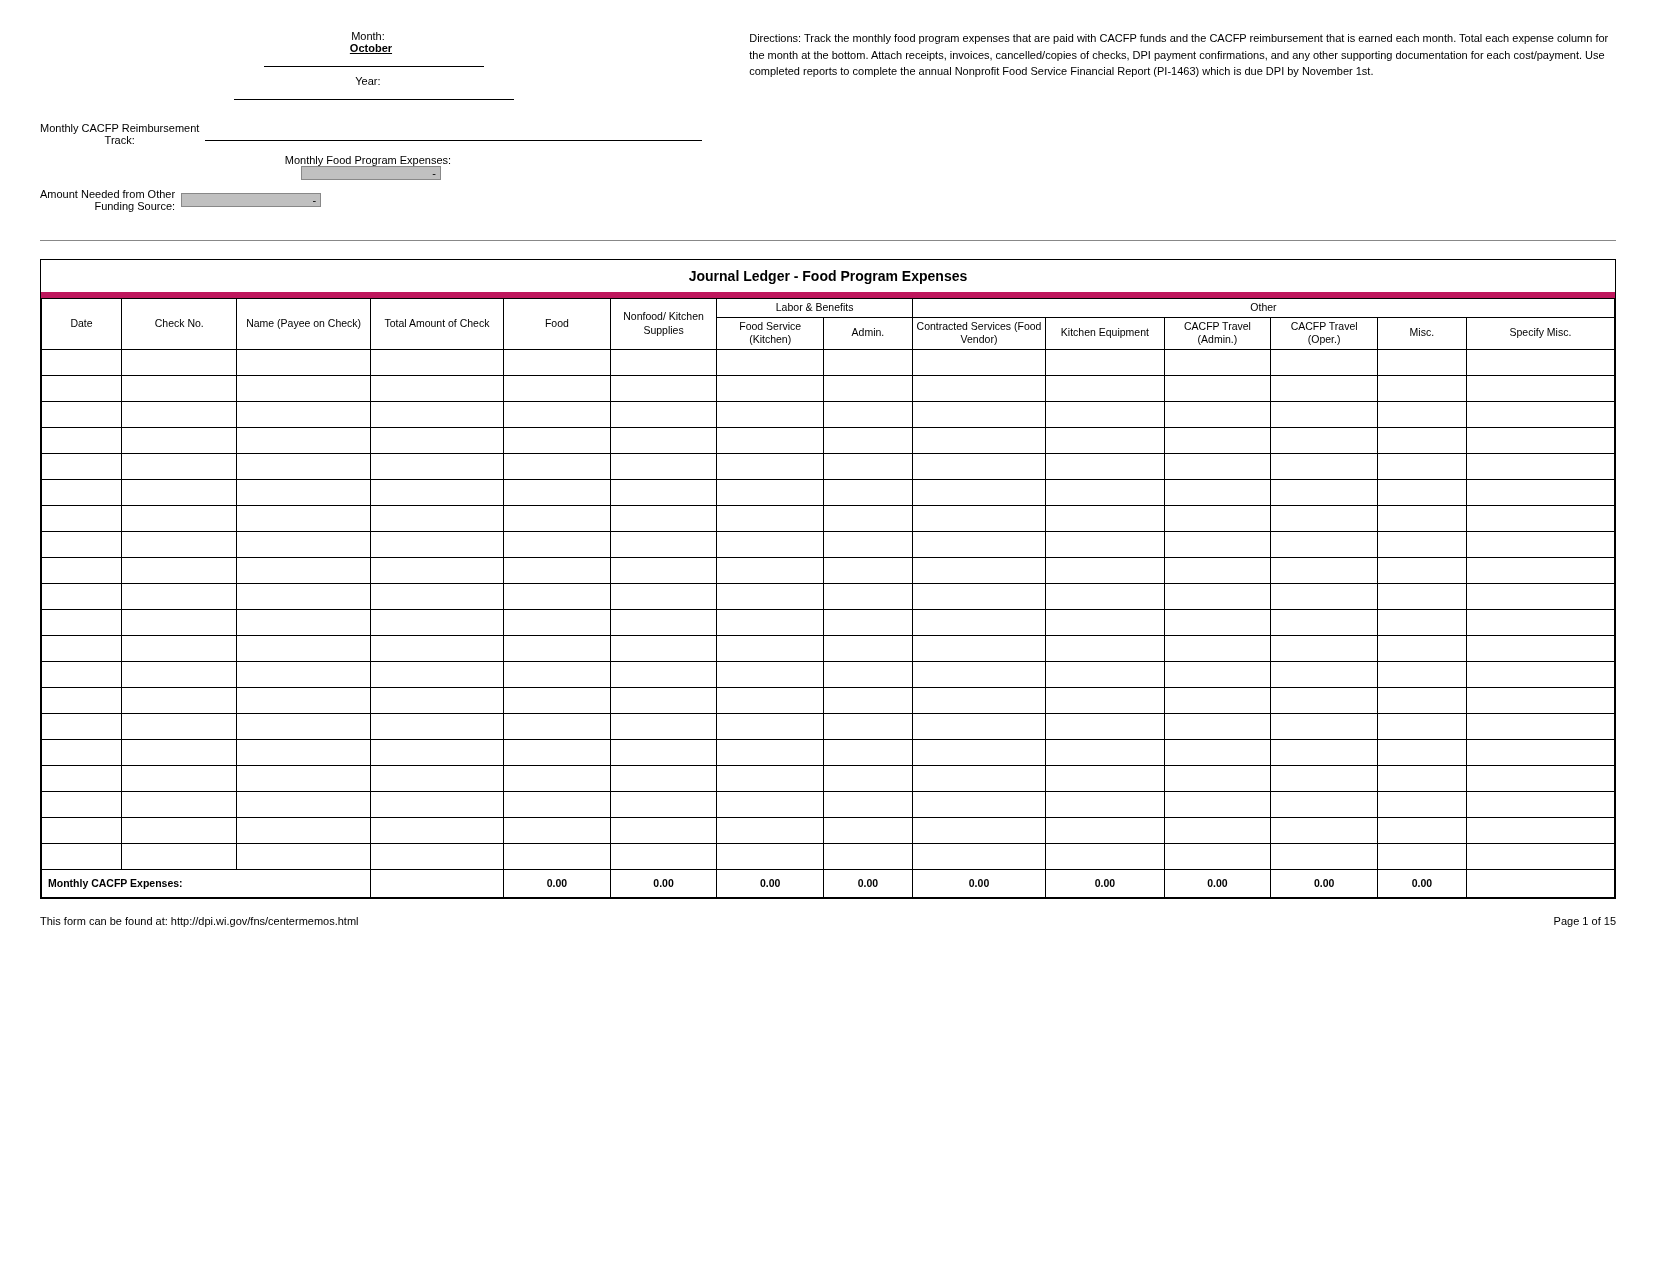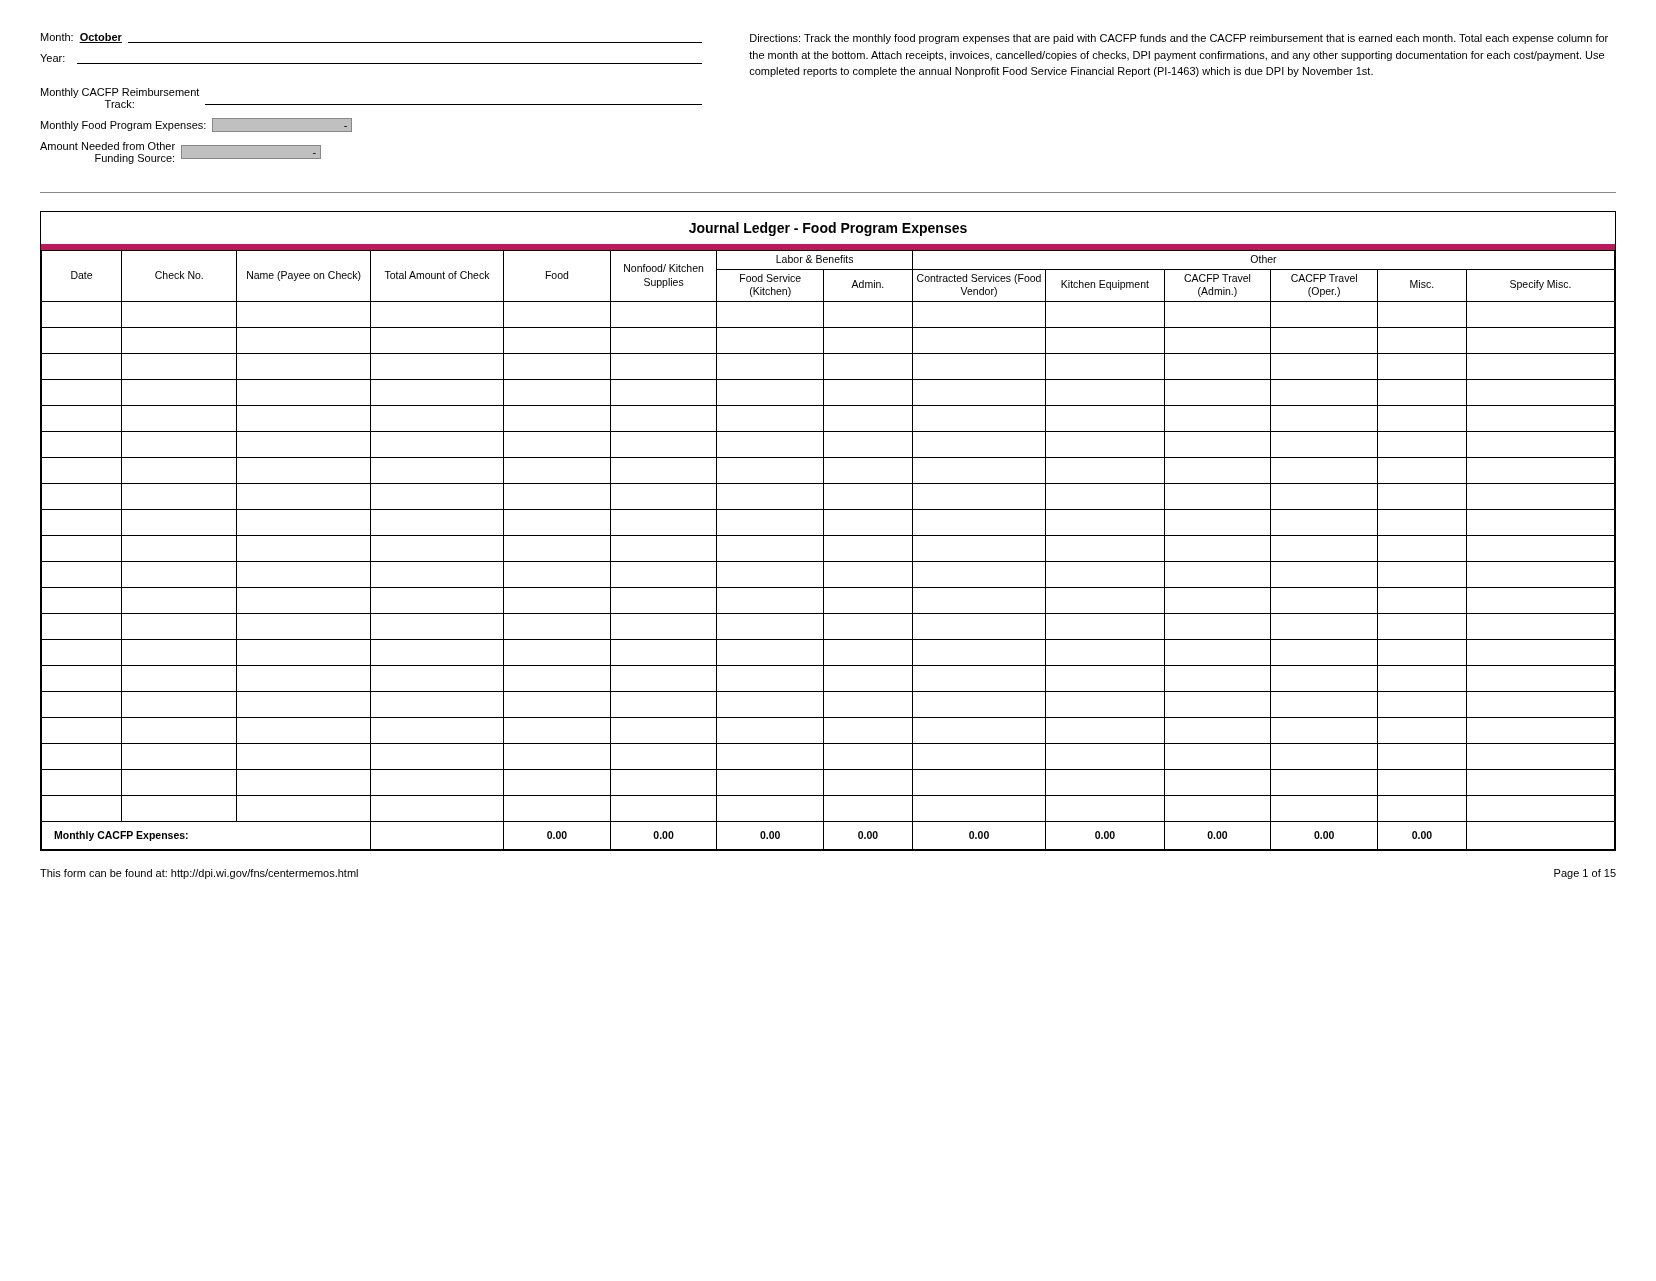--- a/index.html
+++ b/index.html
@@ -22,20 +22,21 @@
     }
     .right-directions {
       width: 55%;
       font-size: 11px;
       line-height: 1.5;
     }
     .field-row {
       display: flex;
       align-items: center;
       margin-bottom: 8px;
+      flex-direction: column;
     }
     .field-label {
       font-weight: normal;
       white-space: nowrap;
       margin-right: 6px;
     }
     .field-underline {
       border: none;
       border-bottom: 1px solid #000;
       flex: 1;
@@ -510,21 +511,21 @@
           <td></td>
           <td></td>
           <td></td>
           <td></td>
           <td></td>
           <td></td>
         </tr>
       </tbody>
     <tfoot>
       <tr class="totals-row">
-        <td colspan="3" style="text-align:left; font-weight:bold; padding-left:12px;">Monthly CACFP Expenses:</td>
+        <td colspan="3" style="text-align:left; font-weight:bold; padding-left:6px;">Monthly CACFP Expenses:</td>
         <td></td>
         <td>0.00</td>
         <td>0.00</td>
         <td>0.00</td>
         <td>0.00</td>
         <td>0.00</td>
         <td>0.00</td>
         <td>0.00</td>
         <td>0.00</td>
         <td>0.00</td>

